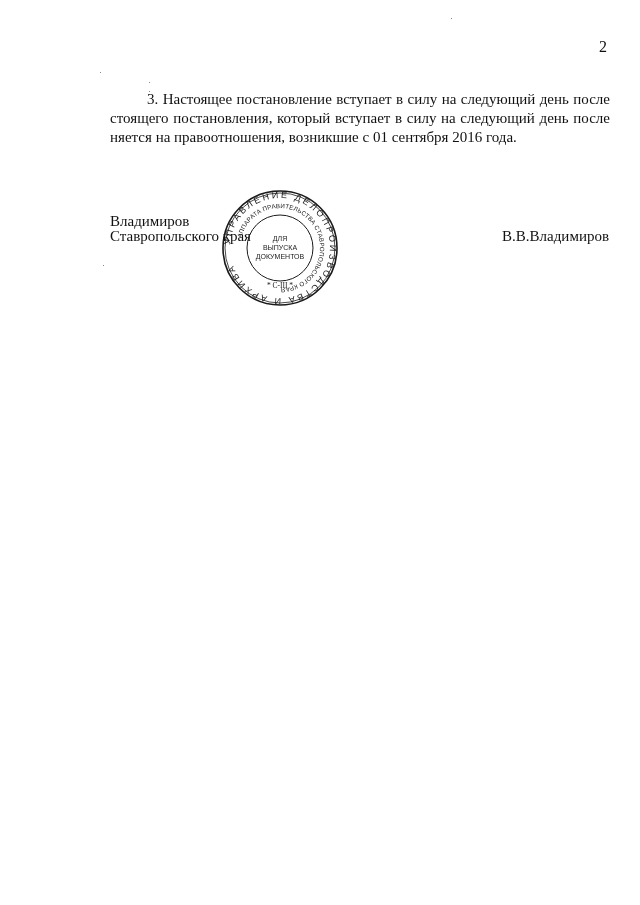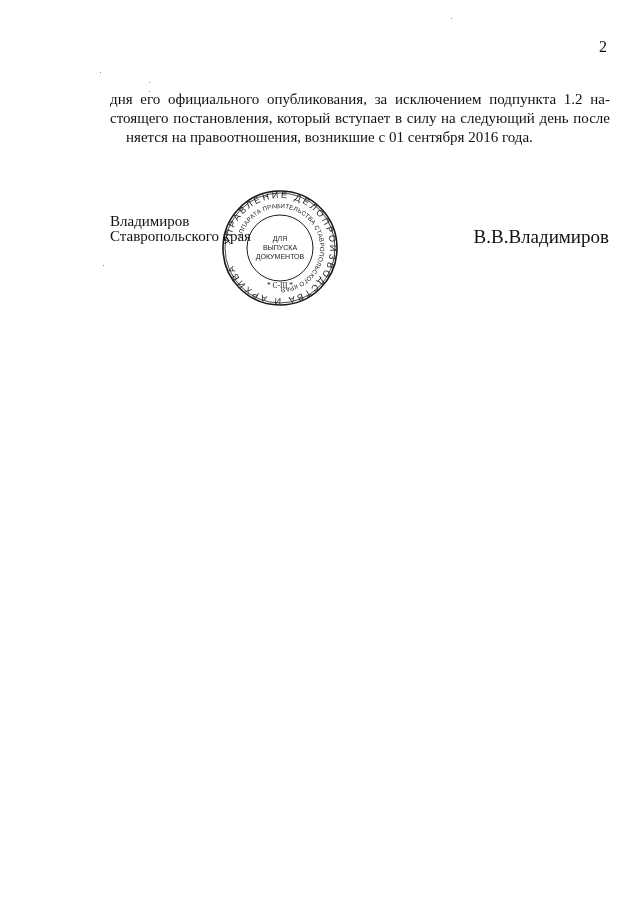--- a/index.html
+++ b/index.html
@@ -37,34 +37,33 @@
       text-align: justify;
       text-align-last: justify;
       white-space: nowrap;
       height: 19px;
     }
     .paragraph .line.first {
       padding-left: 37px;
     }
     .paragraph .line.last {
       text-align-last: left;
-      margin-left: 16px;
     }
     .signature-block {
       position: absolute;
       top: 214px;
       left: 110px;
       font-size: 15px;
       line-height: 15px;
     }
     .signature-name {
       position: absolute;
       top: 229px;
       right: 31px;
-      font-size: 19px;
+      font-size: 15px;
       line-height: 15px;
     }
     .stamp {
       position: absolute;
       left: 221px;
       top: 189px;
       width: 118px;
       height: 118px;
     }
     .stamp svg {
@@ -80,21 +79,21 @@
     }
   </style>
 </head>
 <body>
 
 <div>
 
   <div class="page-number">2</div>
 
   <div class="paragraph">
-    <span class="line">дня его официального опубликования, за исключением подпункта 1.2 на-</span>
+    <span class="line first">3. Настоящее постановление вступает в силу на следующий день после</span>
     <span class="line">стоящего постановления, который вступает в силу на следующий день после</span>
     <span class="line last">няется на правоотношения, возникшие с 01 сентября 2016 года.</span>
   </div>
 
   <div class="signature-block">
     <div>Владимиров</div>
     <div>Ставропольского края</div>
   </div>
 
   <div class="signature-name">В.В.Владимиров</div>

